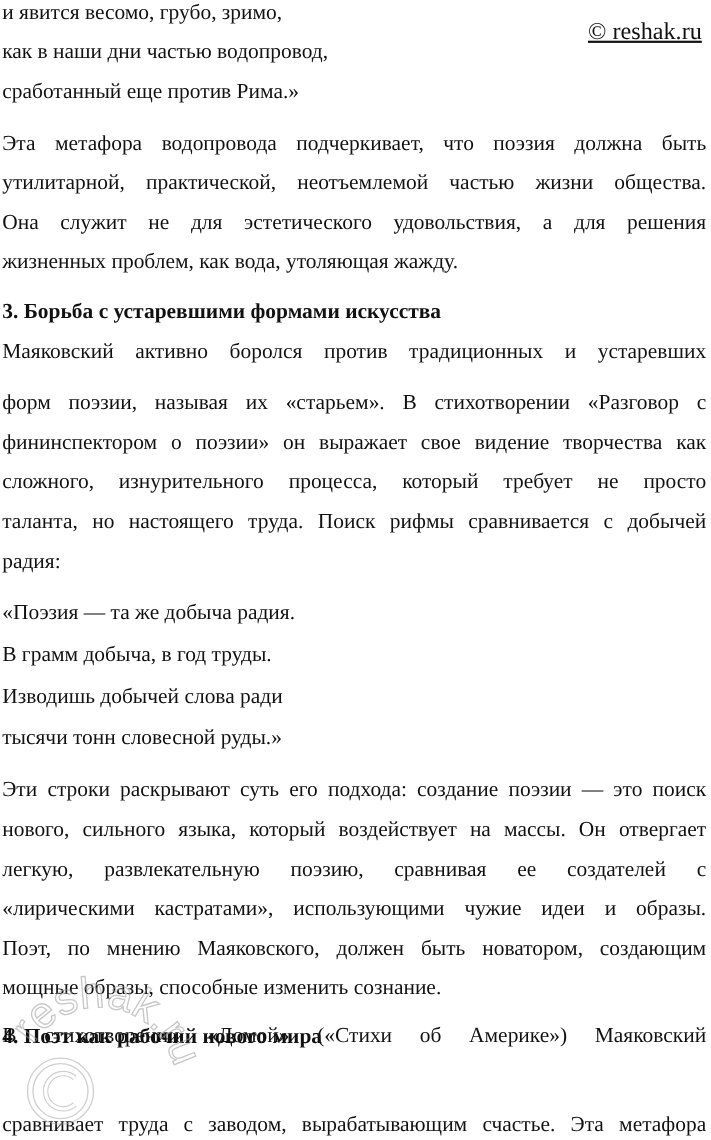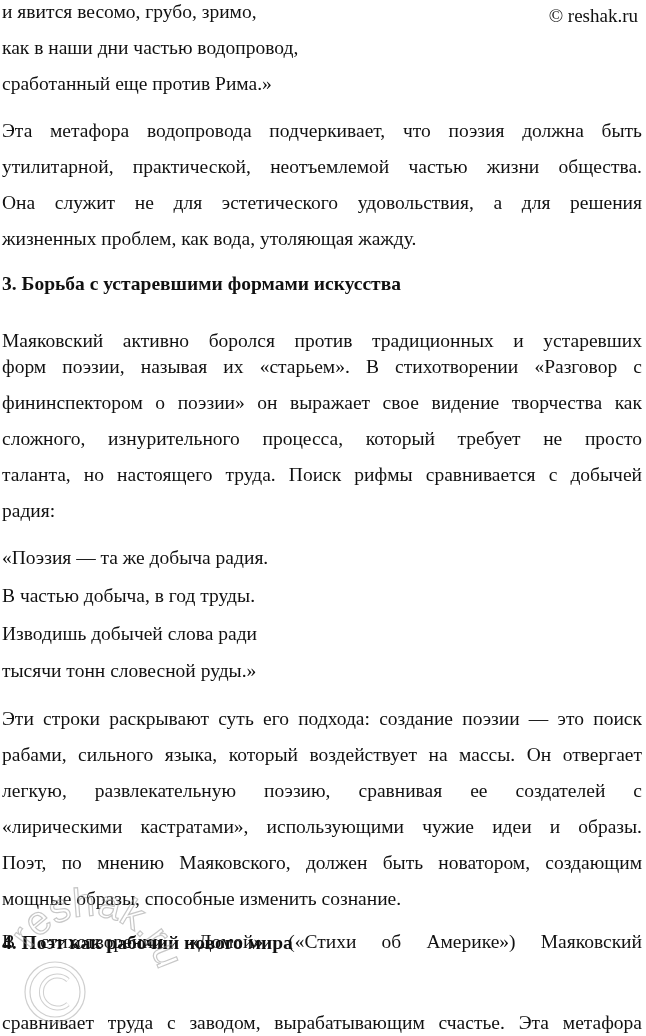--- a/index.html
+++ b/index.html
@@ -32,24 +32,25 @@
       width: 640px;
       text-align: justify;
       text-align-last: justify;
       white-space: normal;
     }
     .bold { font-weight: normal; }
     .heading { font-weight: bold; text-align: right; }
     .copyright {
       position: absolute;
       right: 4px;
-      top: 4px;
+      top: 16px;
       line-height: 24px;
-      font-size: 19px;
+      font-size: 22px;
       white-space: nowrap;
+      text-decoration: underline;
     }
     .watermark {
       position: absolute;
       left: 10px;
       top: 880px;
       width: 190px;
       height: 160px;
       pointer-events: none;
       opacity: 0.55;
     }
@@ -65,38 +66,38 @@
   <div class="line" style="top:36px">как в наши дни частью водопровод,</div>
   <div class="line" style="top:72px">сработанный еще против Рима.»</div>
 
   <div class="line just" style="top:119px">Эта метафора водопровода подчеркивает, что поэзия должна быть</div>
   <div class="line just" style="top:155px">утилитарной, практической, неотъемлемой частью жизни общества.</div>
   <div class="line just" style="top:191px">Она служит не для эстетического удовольствия, а для решения</div>
   <div class="line" style="top:227px">жизненных проблем, как вода, утоляющая жажду.</div>
 
   <div class="line heading" style="top:272px">3. Борьба с устаревшими формами искусства</div>
 
-  <div class="line just" style="top:329px">Маяковский активно боролся против традиционных и устаревших</div>
+  <div class="line just" style="top:308px">Маяковский активно боролся против традиционных и устаревших</div>
   <div class="line just" style="top:355px">
     <span>форм поэзии, называя их «старьем». В стихотворении </span><span class="bold">«Разговор с</span>
   </div>
   <div class="line just" style="top:391px">
     <span class="bold">фининспектором о поэзии»</span><span> он выражает свое видение творчества как</span>
   </div>
   <div class="line just" style="top:427px">сложного, изнурительного процесса, который требует не просто</div>
   <div class="line just" style="top:463px">таланта, но настоящего труда. Поиск рифмы сравнивается с добычей</div>
   <div class="line" style="top:499px">радия:</div>
 
   <div class="line" style="top:546px">«Поэзия — та же добыча радия.</div>
-  <div class="line" style="top:584px">В частью добыча, в год труды.</div>
+  <div class="line" style="top:584px">В грамм добыча, в год труды.</div>
   <div class="line" style="top:622px">Изводишь добычей слова ради</div>
   <div class="line" style="top:659px">тысячи тонн словесной руды.»</div>
 
   <div class="line just" style="top:707px">Эти строки раскрывают суть его подхода: создание поэзии — это поиск</div>
-  <div class="line just" style="top:743px">рабами, сильного языка, который воздействует на массы. Он отвергает</div>
+  <div class="line just" style="top:743px">нового, сильного языка, который воздействует на массы. Он отвергает</div>
   <div class="line just" style="top:779px">легкую, развлекательную поэзию, сравнивая ее создателей с</div>
   <div class="line just" style="top:815px">«лирическими кастратами», использующими чужие идеи и образы.</div>
   <div class="line just" style="top:851px">Поэт, по мнению Маяковского, должен быть новатором, создающим</div>
   <div class="line" style="top:887px">мощные образы, способные изменить сознание.</div>
 
   <div class="line heading" style="top:931px">4. Поэт как рабочий нового мира</div>
 
   <div class="line just" style="top:930px">
     <span>В стихотворении </span><span class="bold">«Домой» («Стихи об Америке»)</span><span> Маяковский</span>
   </div>

